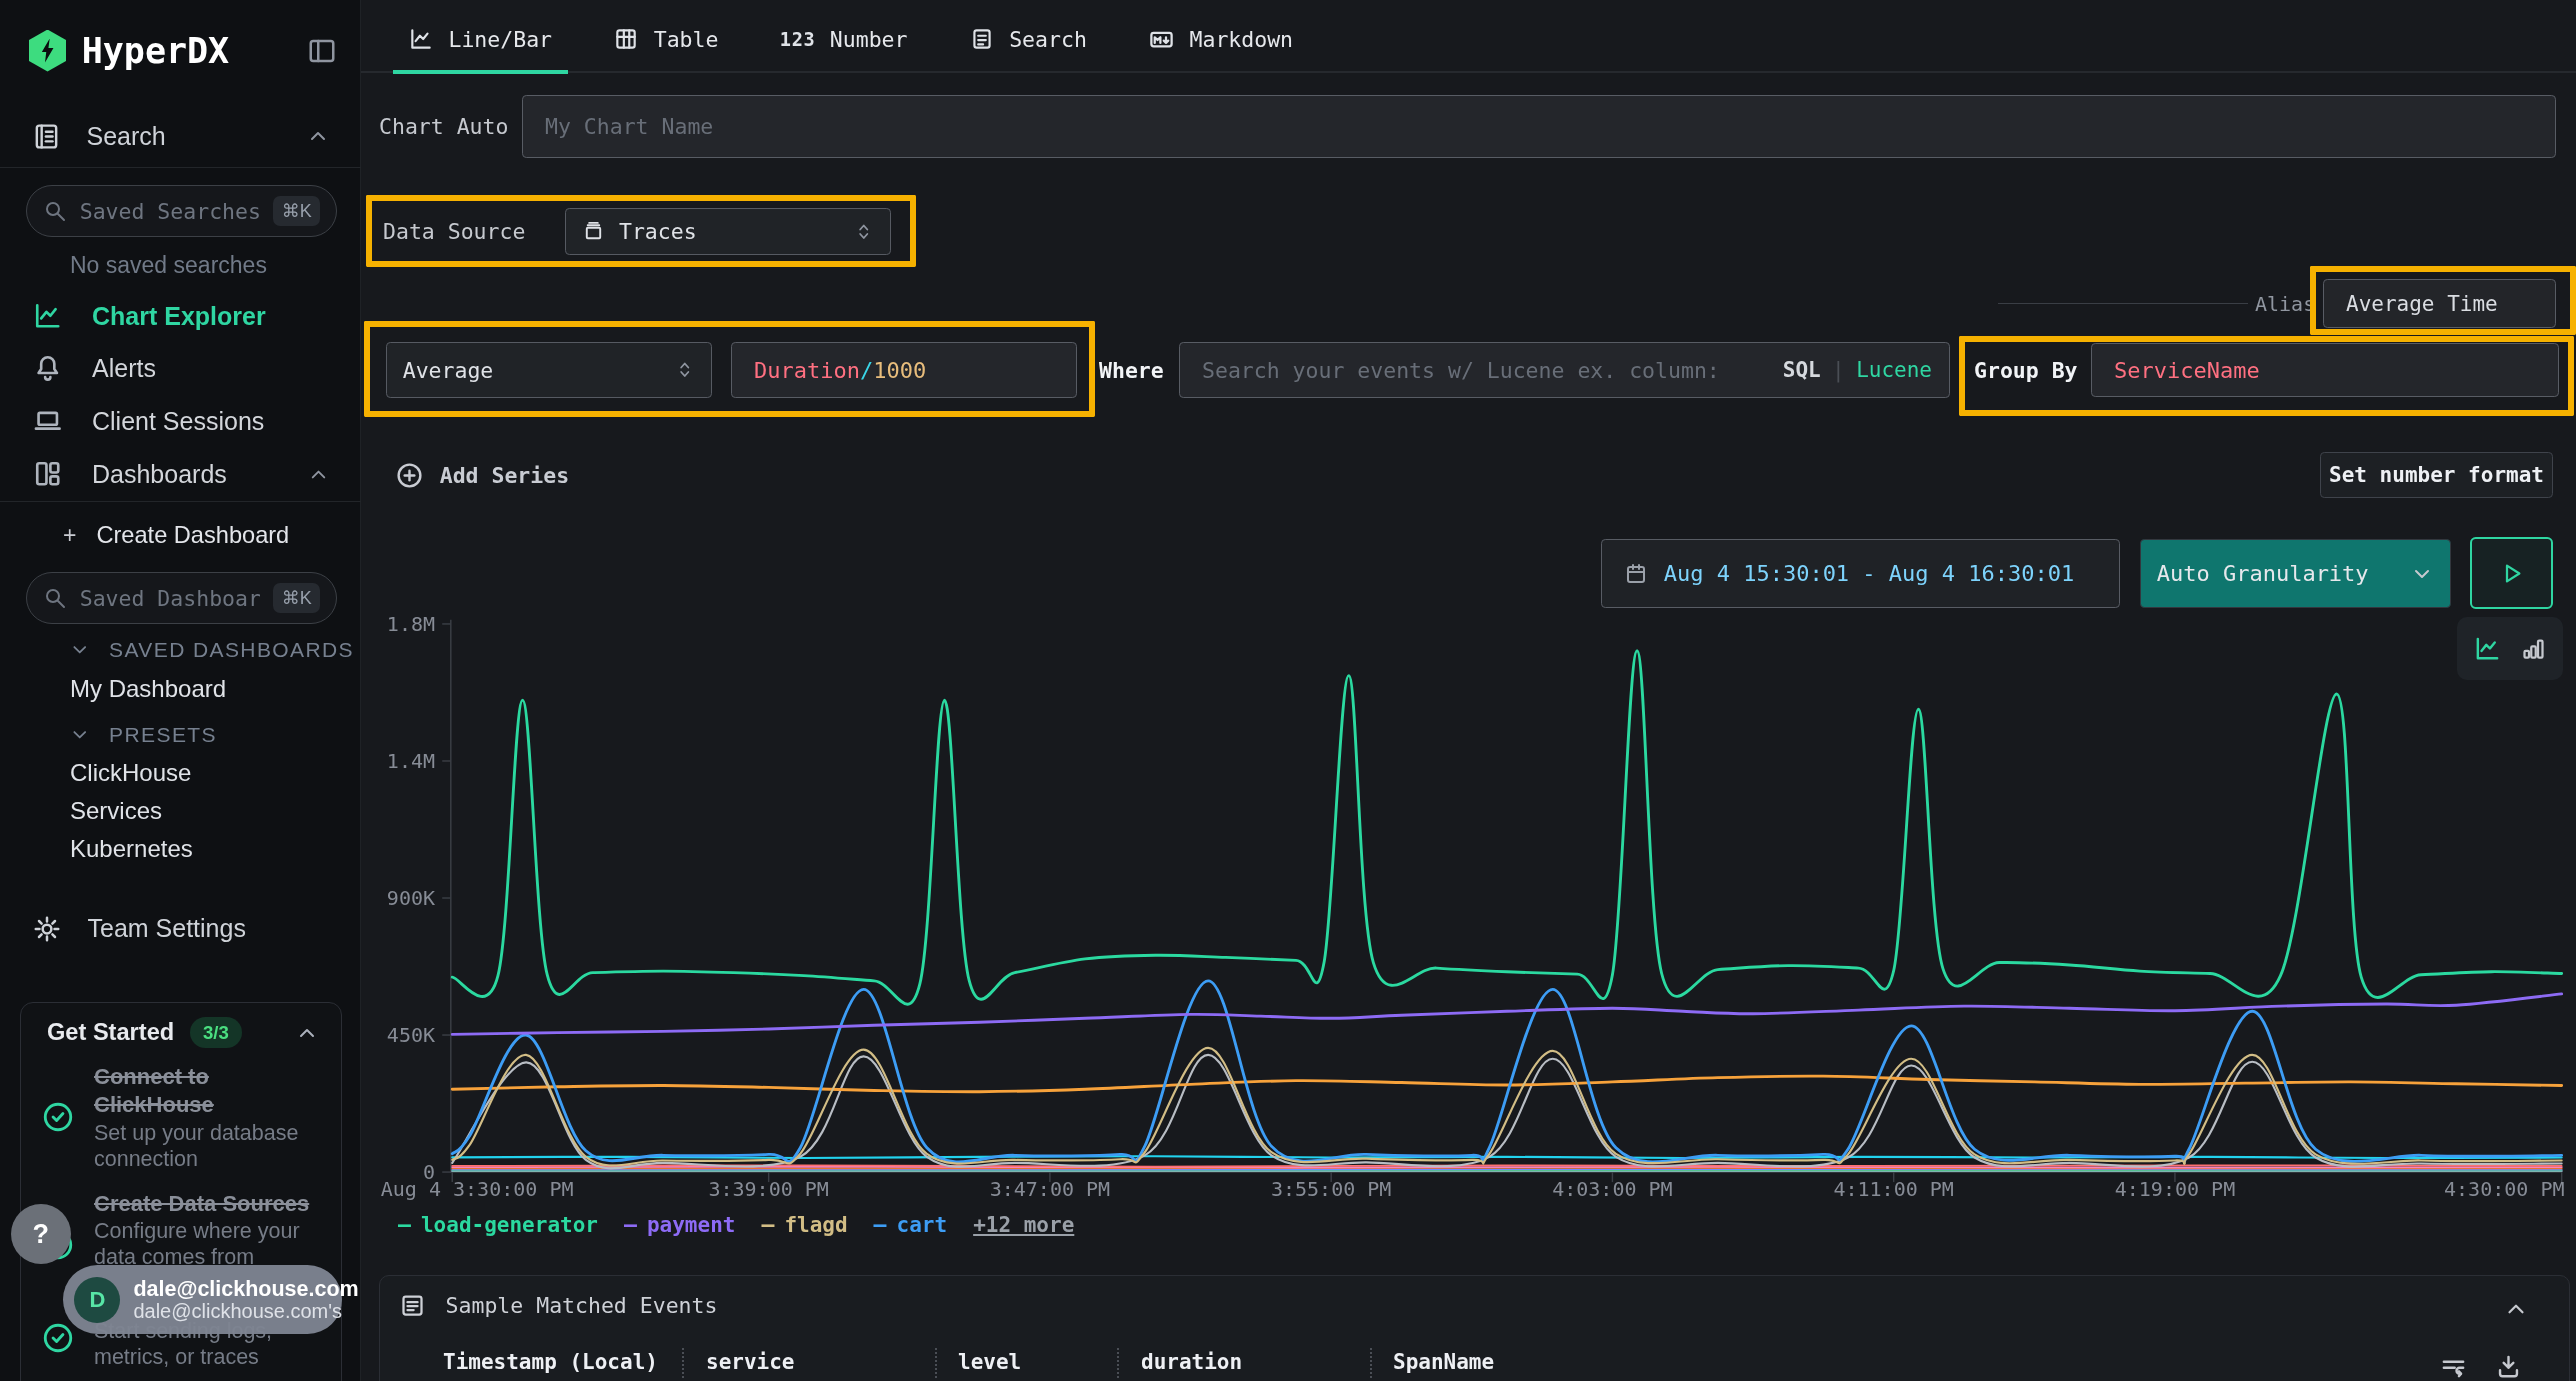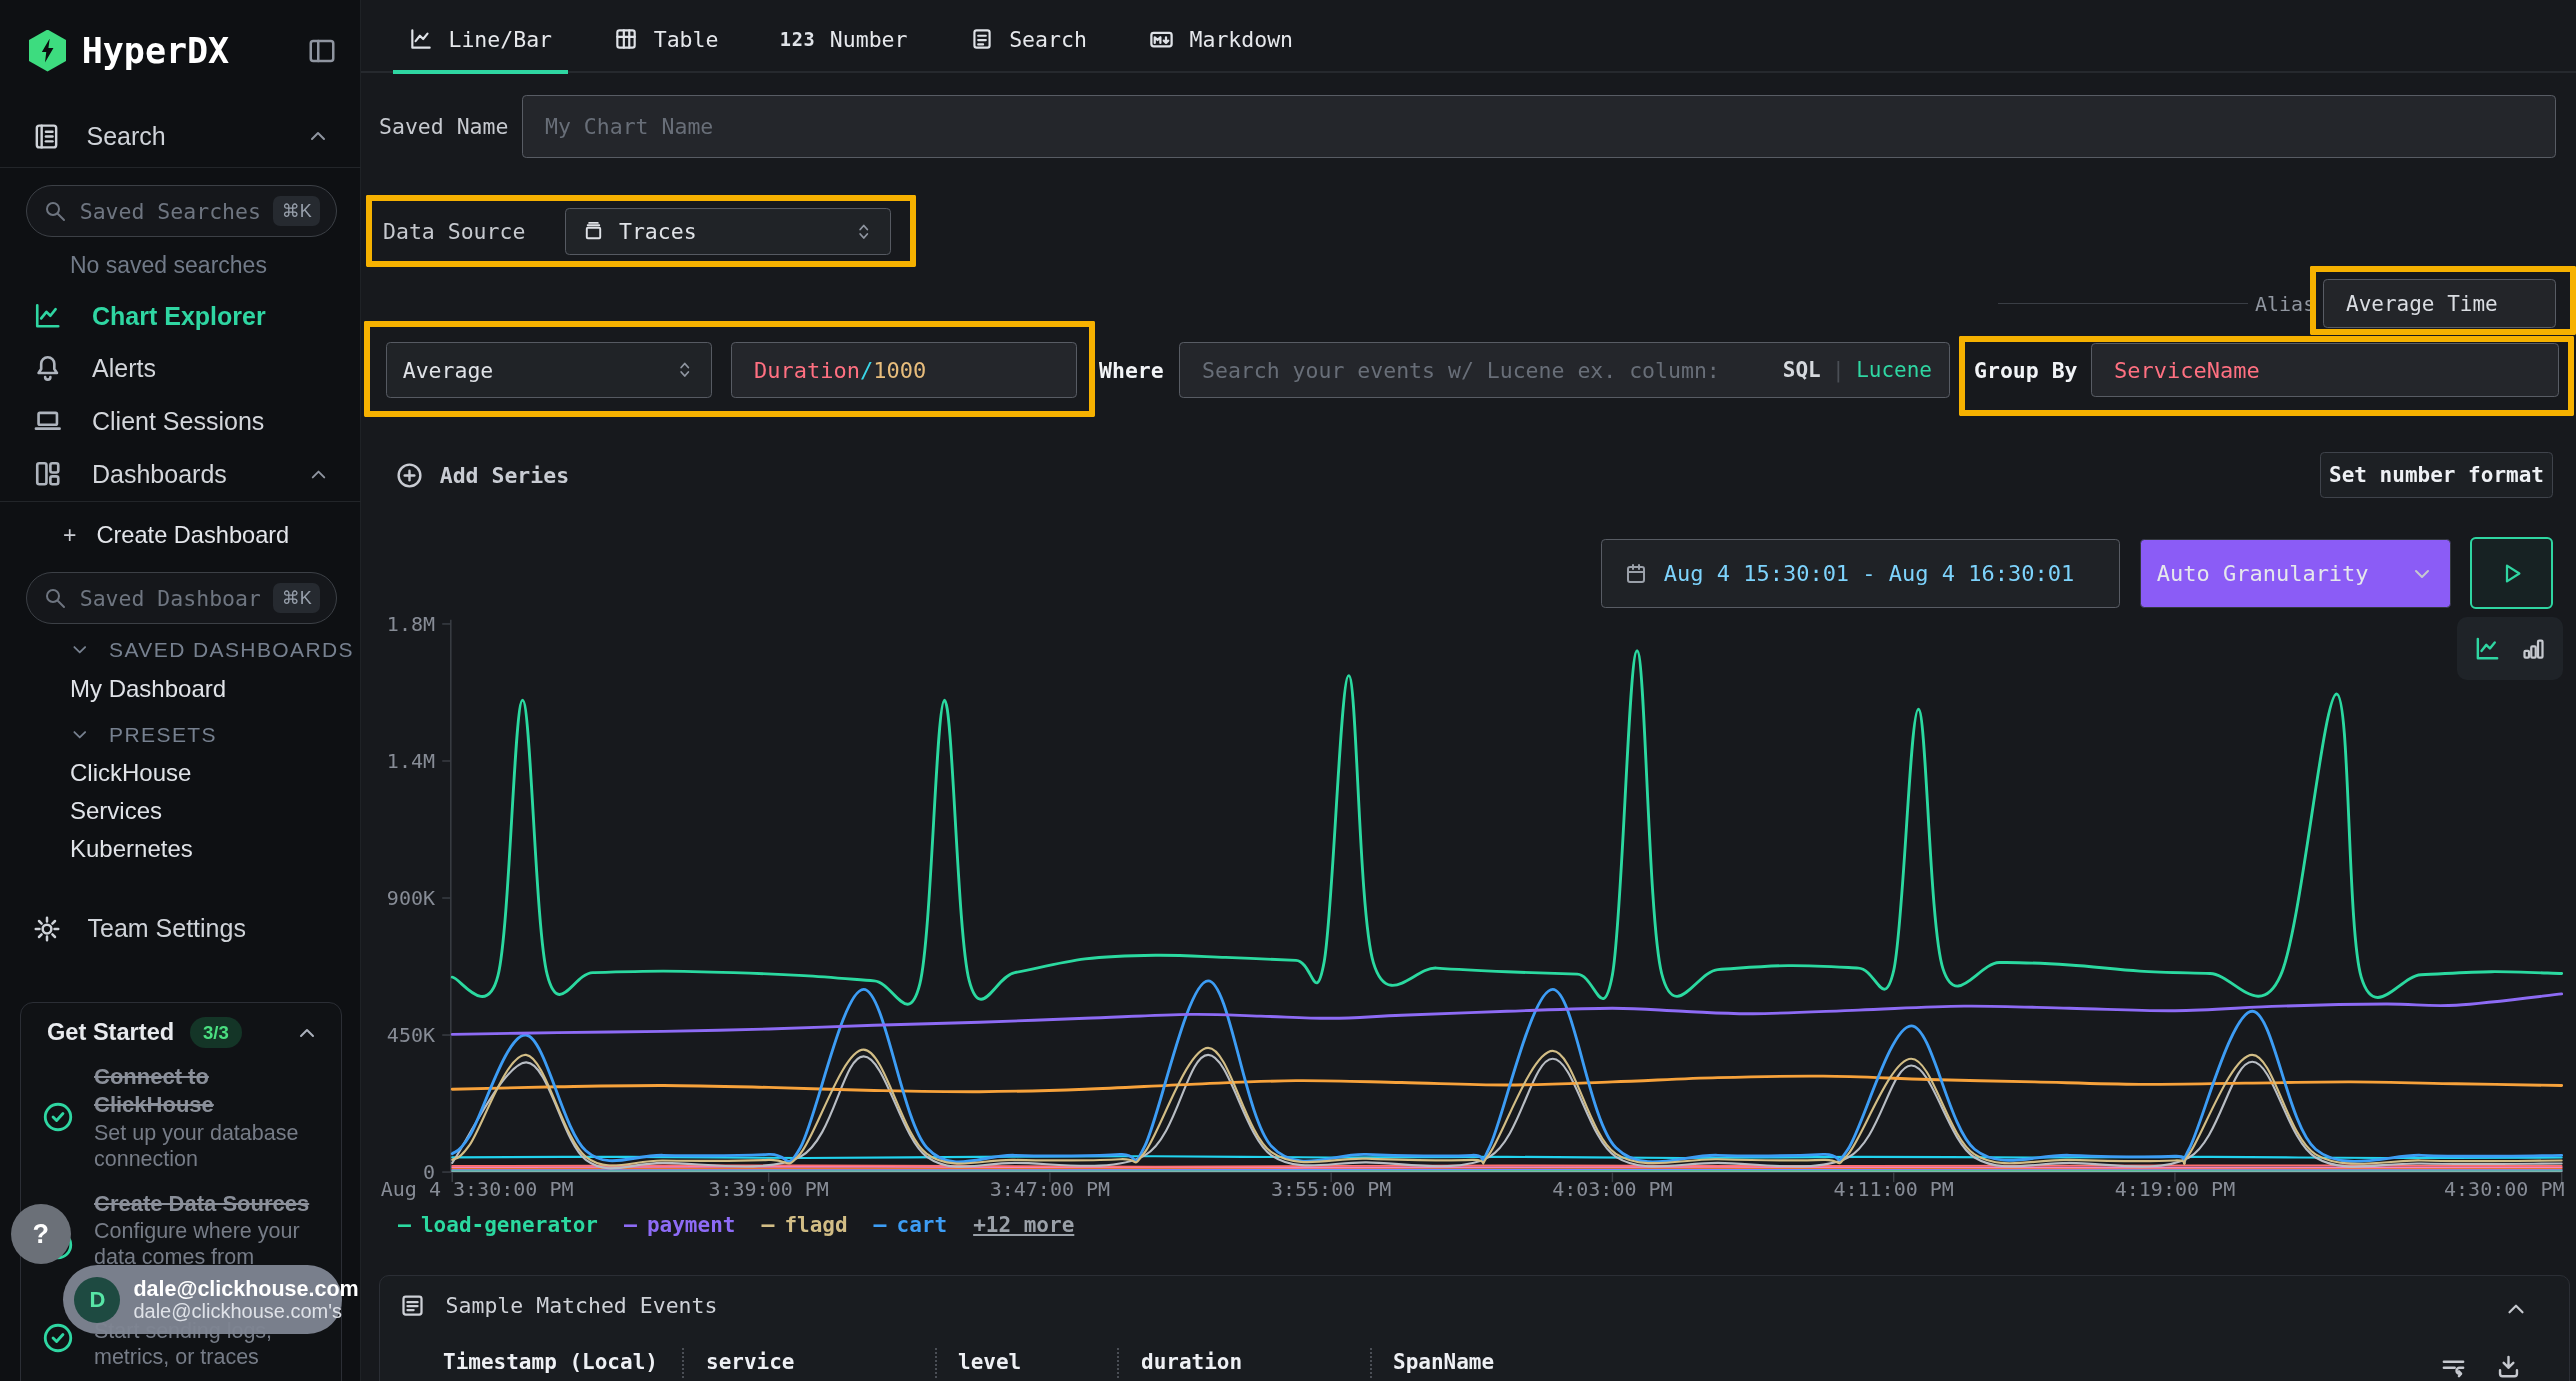--- a/index.html
+++ b/index.html
@@ -72,21 +72,21 @@
   .expr span.f { color:var(--expr-field); } .expr span.o { color:var(--expr-op); } .expr span.v { color:var(--expr-val); }
   .expr { gap:0; font-size:22px; }
   .lang { position:absolute; right:17px; top:0; height:100%; display:flex; align-items:center; gap:11.4px; font-size:21px; }
   .lang .sql { color:#d6d9de; font-weight:bold; } .lang .sep { color:#4a4e55; } .lang .luc { color:var(--lucene); }
   .hl { position:absolute; border:6.4px solid var(--hl); border-radius:1.4px; pointer-events:none; z-index:5; }
   .alias-div { position:absolute; background:#3a3e45; height:1.4px; }
   .ghost-btn { position:absolute; background:#1d2024; border:1.4px solid #3f434b; border-radius:4.3px; display:flex; align-items:center; justify-content:center;
     color:#eef0f4; font-weight:bold; font-size:21px; cursor:pointer; }
   .addseries { position:absolute; display:flex; align-items:center; gap:15.7px; color:#c9ccd3; font-weight:bold; font-size:21.5px; cursor:pointer; }
   .date-inp { background:#1f2226; }
-  .gran { background:#8b5cf6; border-color:#33373e; }
+  .gran { background:#0f766e; border-color:#33373e; }
   .play-btn { position:absolute; border:2.1px solid var(--accent); border-radius:5.7px; background:rgba(47,214,162,.05);
     display:flex; align-items:center; justify-content:center; color:var(--accent); cursor:pointer; }
   .toggle { position:absolute; left:2457px; top:617px; width:106px; height:63px; background:#1f2328; border-radius:10px;
     display:flex; align-items:center; justify-content:center; gap:18.6px; }
   .toggle .line-ic { color:var(--accent); } .toggle .bar-ic { color:#c6c9cf; }
 
   
   #legend { position:absolute; left:398px; top:1209px; height:31.5px; display:flex; align-items:center; gap:26px; font-size:21px; }
   .legend-item { display:flex; align-items:center; gap:10px; cursor:pointer; }
   .legend-item .dash { font-weight:bold; font-size:21.5px; }
@@ -292,21 +292,21 @@
     <div class="tab">
       <svg class="ic" width="27" height="27" viewBox="0 0 24 24">
           <rect x="3" y="6" width="18" height="12" rx="2"></rect>
           <path d="M6 15v-5l2.5 2.5L11 10v5"></path>
           <path d="M16 10v5m0 0-2-2m2 2 2-2"></path>
         </svg>
       <span>Markdown</span>
     </div>
   </div>
 
-  <div class="flabel" style="left:379px;top:114px">Saved Name</div>
+  <div class="flabel" style="left:379px;top:114px">Chart Auto</div>
   <div class="inp" style="left:522px;top:95px;width:2034px;height:63px">
     <input placeholder="My Chart Name" style="">
   </div>
 
   <div class="flabel" style="left:383px;top:219px">Data Source</div>
   <div class="sel" style="left:565px;top:208px;width:326px;height:47px">
     <svg class="ic" width="23" height="23" viewBox="0 0 24 24">
         <rect x="5" y="8" width="14" height="11" rx="1"></rect>
         <line x1="6" y1="5.5" x2="18" y2="5.5"></line>
         <line x1="7.5" y1="3" x2="16.5" y2="3"></line>

